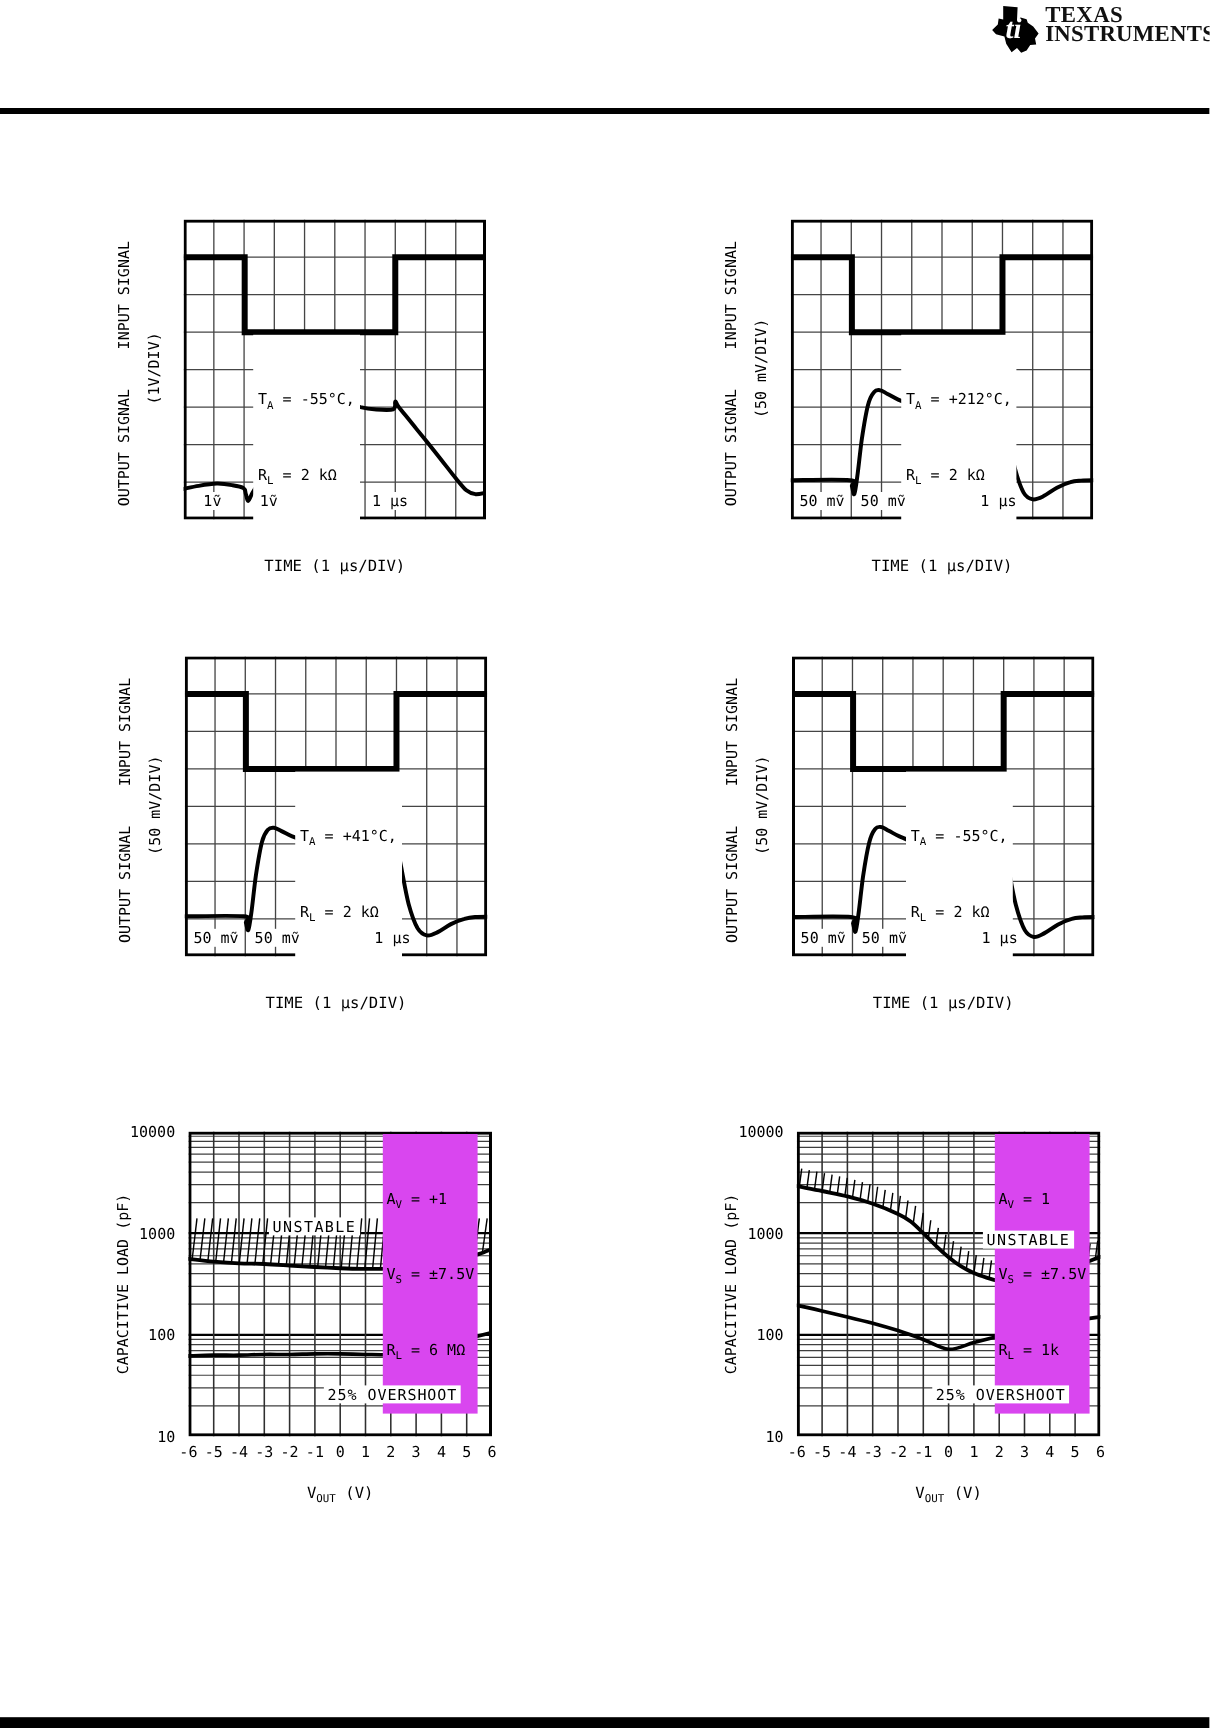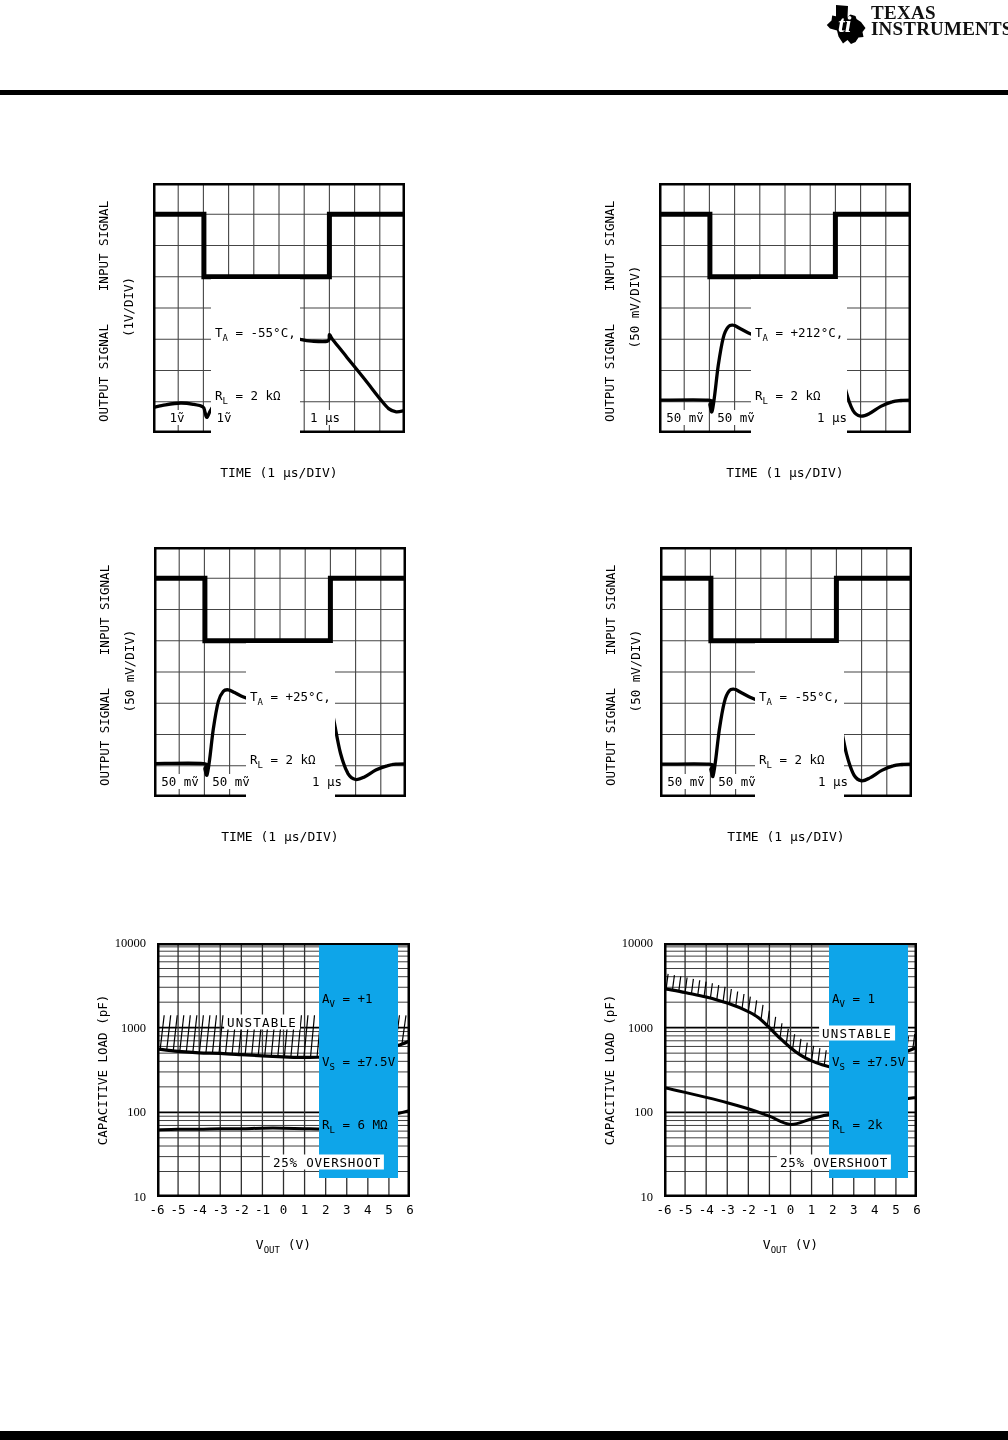--- a/index.html
+++ b/index.html
@@ -18,28 +18,28 @@
   .scope .ylab.inner{left:-25px;}
   .cap .ylab{left:-55px;top:127px;}
   .xtitle{position:absolute;white-space:pre;font-size:13px;left:50%;transform:translateX(-50%);}
   .scope .xtitle{top:282px;}
   .cap .xtitle{top:294px;}
   .ann{position:absolute;background:#fff;white-space:pre;font-size:12.5px;line-height:21px;padding:1px 4px;}
   .slabels{position:absolute;left:0;top:227px;width:100%;height:16px;}
   .slabel{position:absolute;transform:translateX(-50%);background:#fff;padding:0 2px;
           white-space:pre;font-size:12.5px;}
   sub{font-size:9px;line-height:0;}
-  .params{position:absolute;background:#0ea5e9;font-size:12.5px;line-height:21px;
+  .params{position:absolute;background:#d946ef;font-size:12.5px;line-height:21px;
           white-space:pre;padding:1px 3px;}
   .region-label{position:absolute;background:#fff;font-size:12.5px;letter-spacing:1.2px;
           transform:translate(-50%,-50%);padding:0 3px;white-space:pre;}
   .curve-label{position:absolute;background:#fff;font-size:12.5px;letter-spacing:0.8px;
           transform:translate(-50%,-50%);padding:0 3px;white-space:pre;}
   .yticks{position:absolute;left:-62px;top:0;width:56px;height:254px;}
-  .yticks span{position:absolute;right:5px;transform:translateY(-50%);font-size:12.5px;font-family:Liberation Serif, serif;}
+  .yticks span{position:absolute;right:5px;transform:translateY(-50%);font-size:12.5px;}
   .xticks{position:absolute;left:0;top:259px;width:100%;height:16px;}
   .xticks span{position:absolute;transform:translateX(-50%);font-size:12.5px;}
 </style>
 </head>
 <body>
 
 <div class="logo">
   <svg width="40" height="43" viewBox="0 0 40 43">
     <path fill="#000" d="M10 1 L22 2 L21.5 13 L24.5 10.5 L29.5 12 L30.5 15 L35 18 L39.5 24 L36.5 28 L37.5 33 L32.5 33.5 L29.5 38 L25 40 L21.5 36 L17 39.5 L12.5 32.5 L11 26.5 L4 24.5 L0.8 21 L5.5 16.5 L6.2 11.5 L10 12.2 Z"></path>
     <text x="12" y="28" fill="#fff" font-size="24" font-style="italic" font-weight="bold" font-family="Liberation Serif, serif">ti</text>
@@ -145,21 +145,21 @@
       <line x1="0" y1="93.75" x2="252" y2="93.75" stroke="#454545" stroke-width="1.1"></line>
       <line x1="0" y1="125" x2="252" y2="125" stroke="#454545" stroke-width="1.1"></line>
       <line x1="0" y1="156.25" x2="252" y2="156.25" stroke="#454545" stroke-width="1.1"></line>
       <line x1="0" y1="187.5" x2="252" y2="187.5" stroke="#454545" stroke-width="1.1"></line>
       <line x1="0" y1="218.75" x2="252" y2="218.75" stroke="#454545" stroke-width="1.1"></line>
       <rect x="1.25" y="1.25" width="249.5" height="247.5" fill="none" stroke="#000" stroke-width="2.5"></rect>
       <path d="M0.0 216.6C8.2 216.6 40.7 215.7 49.1 216.6C57.6 217.4 50.3 219.9 50.9 221.9C51.5 223.8 52.2 229.4 52.9 228.1C53.7 226.8 54.4 221.6 55.4 214.1C56.5 206.5 57.8 192.7 59.2 182.8C60.7 172.9 62.6 161.1 64.3 154.7C65.9 148.3 67.6 146.4 69.3 144.4C71.0 142.4 72.5 142.6 74.3 142.8C76.2 143.0 78.1 144.4 80.6 145.6C83.2 146.8 86.3 148.8 89.5 150.0C92.6 151.3 96.0 152.3 99.5 153.1C103.1 153.9 105.6 154.4 110.9 154.7C116.1 155.0 120.8 154.9 131.0 155.0C141.3 155.1 165.4 157.0 172.6 155.0C179.8 153.0 173.8 143.1 174.4 143.1C175.0 143.1 175.4 149.7 176.4 155.0C177.4 160.3 178.5 166.5 180.2 175.0C181.9 183.5 184.2 197.7 186.5 206.3C188.8 214.8 191.5 222.2 194.0 226.6C196.6 230.9 198.9 231.9 201.6 232.5C204.3 233.1 207.1 231.6 210.4 230.0C213.8 228.4 218.0 225.0 221.8 223.1C225.5 221.3 229.7 219.7 233.1 218.8C236.5 217.8 238.8 217.5 241.9 217.2C245.1 216.9 250.3 216.9 252.0 216.9" fill="none" stroke="#000" stroke-width="3.3" stroke-linecap="round"></path>
       <polyline points="0.0,31.3 50.9,31.3 50.9,93.8 176.4,93.8 176.4,31.3 252.0,31.3" fill="none" stroke="#000" stroke-width="5"></polyline>
     </svg>
   <div class="ann" style="left: 92px; top: 96px;">
-    <div><span>T</span><sub>A</sub><span> = +25°C,</span></div>
+    <div><span>T</span><sub>A</sub><span> = +41°C,</span></div>
     <div><span>R</span><sub>L</sub><span> = 2 kΩ</span></div>
   </div>
   <div class="slabels">
     <span class="slabel" style="left: 26px;">50 mṽ</span>
     <span class="slabel" style="left: 77px;">50 mṽ</span>
     <span class="slabel" style="left: 173px;">1 μs</span>
   </div>
   <div class="xtitle">TIME (1 μs/DIV)</div>
 </div>
 
@@ -423,18 +423,18 @@
       <span style="left: 147.583px;">1</span>
       <span style="left: 168.667px;">2</span>
       <span style="left: 189.75px;">3</span>
       <span style="left: 210.833px;">4</span>
       <span style="left: 231.917px;">5</span>
       <span style="left: 253px;">6</span>
     </div>
   <div class="params" style="left: 165px; top: 2px;">
     <div><span>A</span><sub>V</sub><span> = 1</span></div>
     <div><span>V</span><sub>S</sub><span> = ±7.5V</span></div>
-    <div><span>R</span><sub>L</sub><span> = 2k</span></div>
+    <div><span>R</span><sub>L</sub><span> = 1k</span></div>
   </div>
   <div class="region-label" style="left: 193px; top: 90px;">UNSTABLE</div>
   <div class="curve-label" style="left: 170px; top: 219px;">25% OVERSHOOT</div>
   <div class="xtitle"><span>V</span><sub>OUT</sub><span> (V)</span></div>
 </div>
 
 </body></html>

